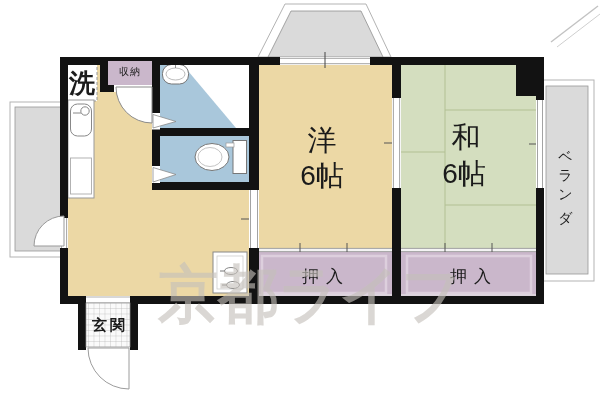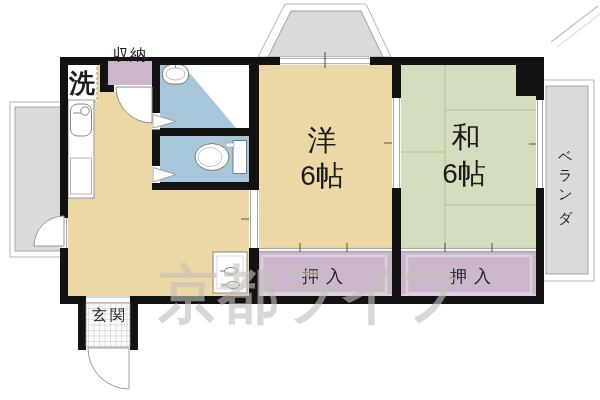--- a/index.html
+++ b/index.html
@@ -2,28 +2,28 @@
 <html><head>
 <meta charset="utf-8">
 <style>
   html,body{margin:0;padding:0;background:#fff;}
   #plan{position:relative;width:600px;height:400px;background:#ffffff;overflow:hidden;
         font-family:"Liberation Sans","DejaVu Sans",sans-serif;}
   #plan svg{position:absolute;left:0;top:0;z-index:1;}
   .lbl{position:absolute;z-index:20;transform:translate(-50%,-50%);color:#1b1b1b;
        white-space:nowrap;line-height:1;}
   .lbl-laundry{left:82px;top:83px;font-size:26px;font-weight:bold;}
-  .lbl-storage{left:130px;top:55px;font-size:16px;letter-spacing:1px;}
+  .lbl-storage{left:130px;top:72px;font-size:10px;letter-spacing:1px;}
   .lbl-western-name{left:322px;top:140px;font-size:29px;}
   .lbl-western-size{left:322px;top:176px;font-size:28px;}
   .lbl-japanese-name{left:466px;top:137px;font-size:29px;}
   .lbl-japanese-size{left:464px;top:174px;font-size:28px;}
   .lbl-closet-west{left:326px;top:276px;font-size:17px;letter-spacing:7px;}
   .lbl-closet-east{left:474px;top:276px;font-size:17px;letter-spacing:7px;}
-  .lbl-entrance{left:110px;top:314px;font-size:15px;letter-spacing:3px;}
+  .lbl-entrance{left:110px;top:324px;font-size:15px;letter-spacing:3px;font-weight:bold;}
   .lbl-veranda{left:566px;top:180px;font-size:14px;letter-spacing:4px;
                writing-mode:vertical-rl;transform:translate(-50%,-50%);}
   .watermark{position:absolute;left:158px;top:264px;z-index:30;font-size:60px;
              font-weight:bold;color:#c5c0ba;opacity:0.62;letter-spacing:0;line-height:1;
              white-space:nowrap;transform:scaleY(1.05);transform-origin:top left;}
 </style>
 </head>
 <body>
 
 <div id="plan">

